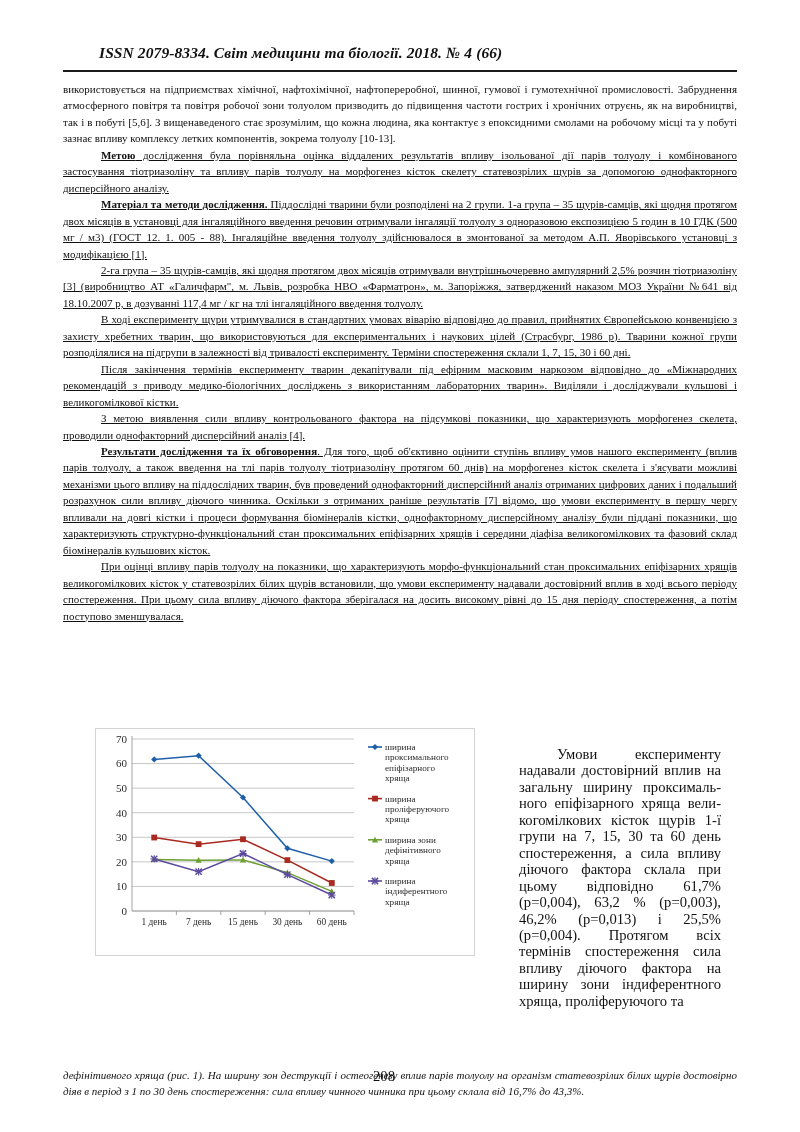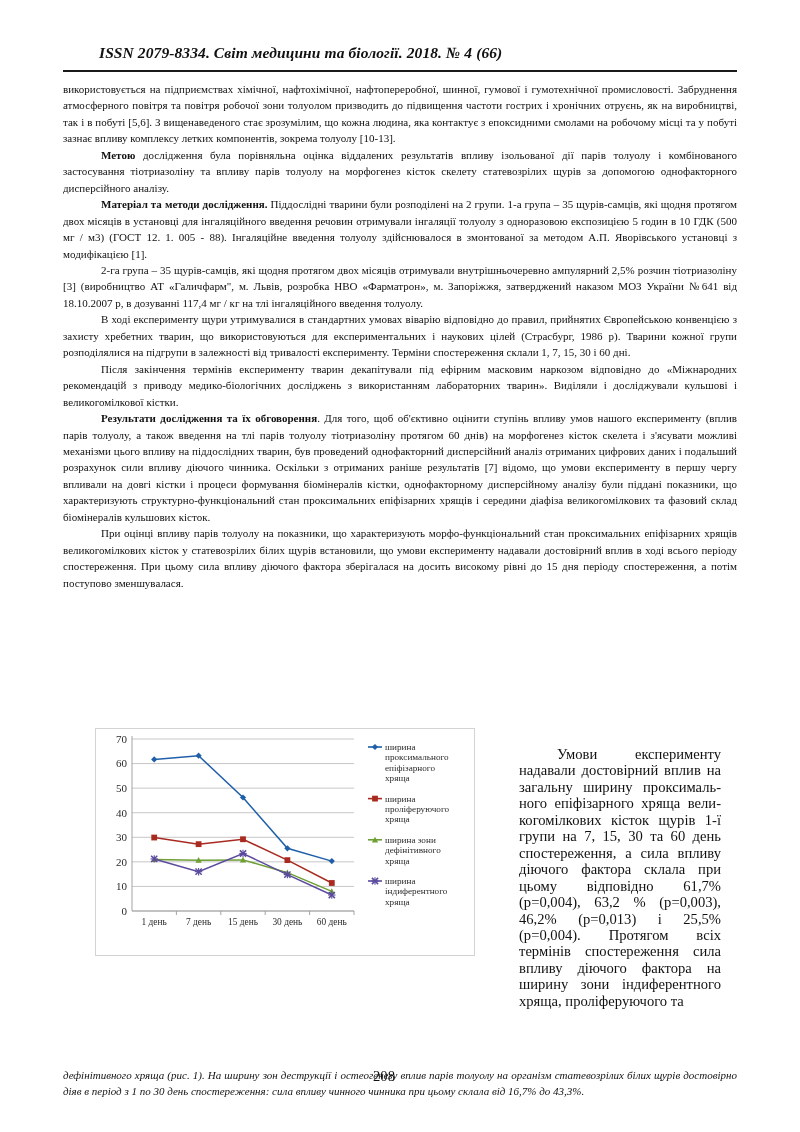--- a/index.html
+++ b/index.html
@@ -31,21 +31,21 @@
     position:absolute; left:63px; top:81px; width:674px;
   }
   p.t {
     margin:0;
     font-size:11px;
     line-height:16.45px;
     text-align:justify;
     text-justify:inter-word;
     hyphens:none;
   }
-  p.t.ind { text-indent:38px; }
+  p.t.ind { text-indent:38px;text-decoration:underline; }
   b.run { font-weight:bold; }
 
   
   .fig-wrap {
     position:absolute; left:63px; top:728px; width:424px;
   }
   .chart-box {
     position:relative;
     margin-left:32px;
     width:380px; height:228px;
@@ -103,20 +103,21 @@
   </div>
   <div class="header-rule"></div>
 
   <div class="body-col">
     <p class="t">використовується на підприємствах хімічної, нафтохімічної, нафтопереробної, шинної, гумової і гумотехнічної промисловості. Забруднення атмосферного повітря та повітря робочої зони толуолом призводить до підвищення частоти гострих і хронічних отруєнь, як на виробництві, так і в побуті [5,6]. З вищенаведеного стає зрозумілим, що кожна людина, яка контактує з епоксидними смолами на робочому місці та у побуті зазнає впливу комплексу летких компонентів, зокрема толуолу [10-13].</p>
     <p class="t ind"><b class="run">Метою</b><span> дослідження була порівняльна оцінка віддалених результатів впливу ізольованої дії парів толуолу і комбінованого застосування тіотриазоліну та впливу парів толуолу на морфогенез кісток скелету статевозрілих щурів за допомогою однофакторного дисперсійного аналізу.</span></p>
     <p class="t ind"><b class="run">Матеріал та методи дослідження.</b><span> Піддослідні тварини були розподілені на 2 групи. 1-а група – 35 щурів-самців, які щодня протягом двох місяців в установці для інгаляційного введення речовин отримували інгаляції толуолу з одноразовою експозицією 5 годин в 10 ГДК (500 мг / м3) (ГОСТ 12. 1. 005 - 88). Інгаляційне введення толуолу здійснювалося в змонтованої за методом А.П. Яворівського установці з модифікацією [1].</span></p>
     <p class="t ind">2-га група – 35 щурів-самців, які щодня протягом двох місяців отримували внутрішньочеревно ампулярний 2,5% розчин тіотриазоліну [3] (виробництво АТ «Галичфарм", м. Львів, розробка НВО «Фарматрон», м. Запоріжжя, затверджений наказом МОЗ України №641 від 18.10.2007 р, в дозуванні 117,4 мг / кг на тлі інгаляційного введення толуолу.</p>
     <p class="t ind">В ході експерименту щури утримувалися в стандартних умовах віварію відповідно до правил, прийнятих Європейською конвенцією з захисту хребетних тварин, що використовуються для експериментальних і наукових цілей (Страсбург, 1986 р). Тварини кожної групи розподілялися на підгрупи в залежності від тривалості експерименту. Терміни спостереження склали 1, 7, 15, 30 і 60 дні.</p>
     <p class="t ind">Після закінчення термінів експерименту тварин декапітували під ефірним масковим наркозом відповідно до «Міжнародних рекомендацій з приводу медико-біологічних досліджень з використанням лабораторних тварин». Виділяли і досліджували кульшові і великогомілкової кістки.</p>
+    <p class="t ind">З метою виявлення сили впливу контрольованого фактора на підсумкові показники, що характеризують морфогенез скелета, проводили однофакторний дисперсійний аналіз [4].</p>
     <p class="t ind"><b class="run">Результати дослідження та їх обговорення</b><span>. Для того, щоб об'єктивно оцінити ступінь впливу умов нашого експерименту (вплив парів толуолу, а також введення на тлі парів толуолу тіотриазоліну протягом 60 днів) на морфогенез кісток скелета і з'ясувати можливі механізми цього впливу на піддослідних тварин, був проведений однофакторний дисперсійний аналіз отриманих цифрових даних і подальший розрахунок сили впливу діючого чинника. Оскільки з отриманих раніше результатів [7] відомо, що умови експерименту в першу чергу впливали на довгі кістки і процеси формування біомінералів кістки, однофакторному дисперсійному аналізу були піддані показники, що характеризують структурно-функціональний стан проксимальних епіфізарних хрящів і середини діафіза великогомілкових та фазовий склад біомінералів кульшових кісток.</span></p>
     <p class="t ind">При оцінці впливу парів толуолу на показники, що характеризують морфо-функціональний стан проксимальних епіфізарних хрящів великогомілкових кісток у статевозрілих білих щурів встановили, що умови експерименту надавали достовірний вплив в ході всього періоду спостереження. При цьому сила впливу діючого фактора зберігалася на досить високому рівні до 15 дня періоду спостереження, а потім поступово зменшувалася.</p>
   </div>
 
   <div class="fig-wrap">
     <div class="chart-box">
       <svg class="chart-svg" viewBox="0 0 378 226">
         <g id="chart-render">
             <line x1="36" y1="182" x2="258" y2="182" stroke="#b9b9b9" stroke-width="0.8"></line>
             <text x="31" y="185.8" text-anchor="end" class="ax-lbl">0</text>

